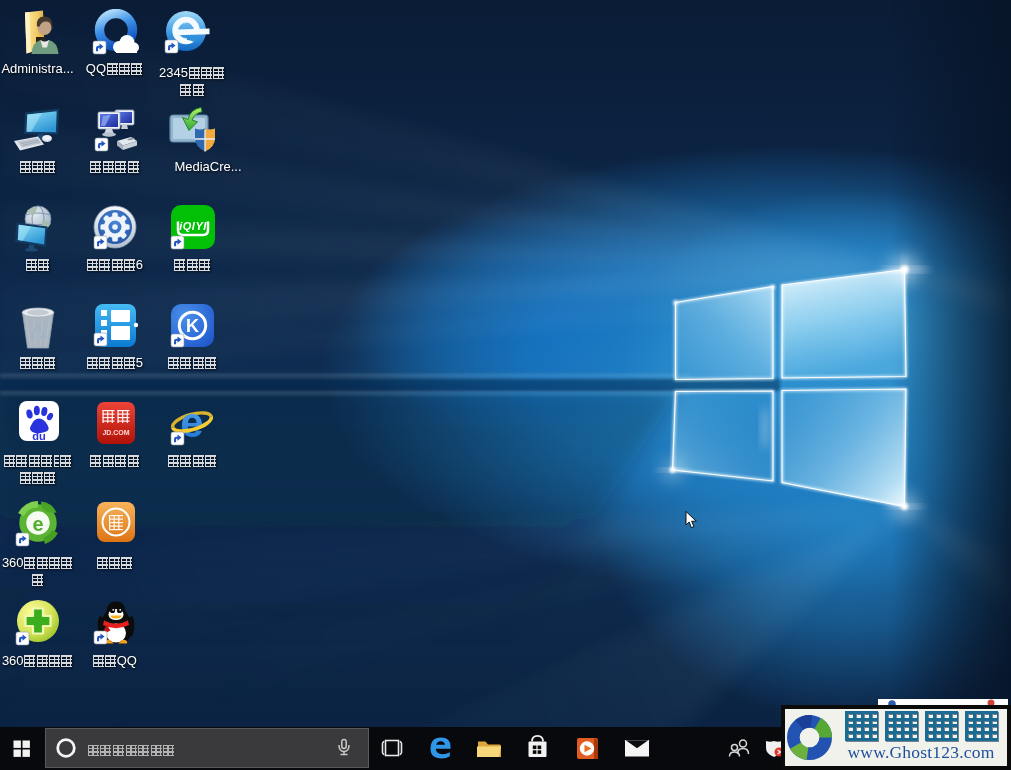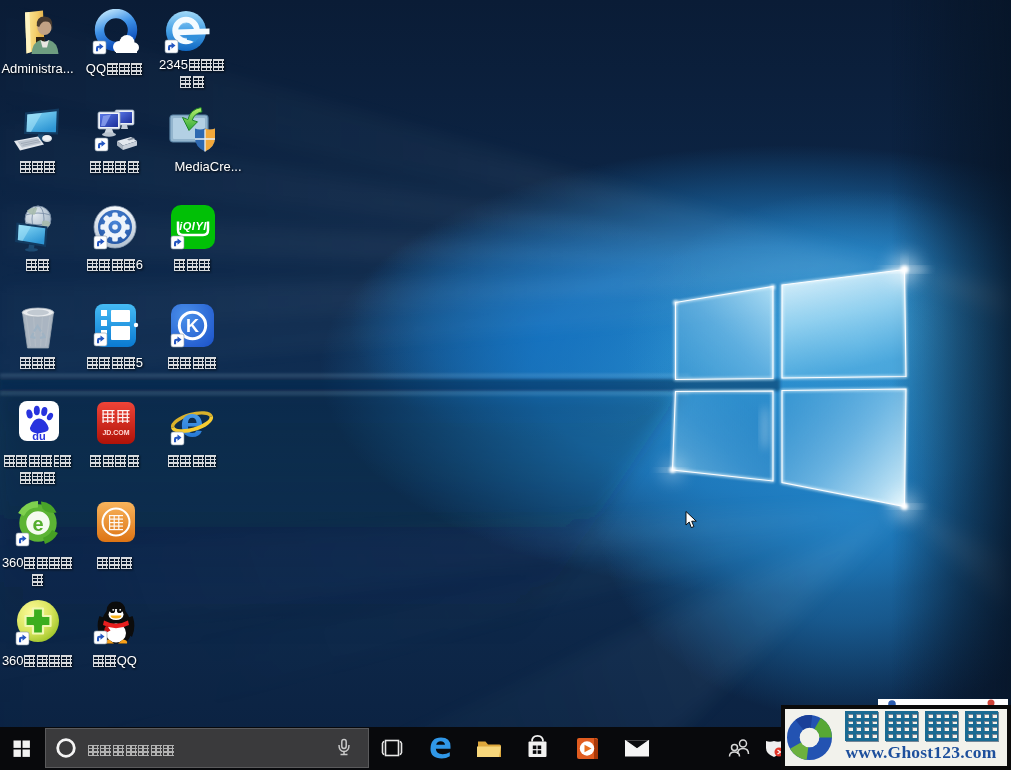--- a/index.html
+++ b/index.html
@@ -210,21 +210,21 @@
 <circle cx="23" cy="22" r="20" fill="url(#bb45)"></circle>
 <path d="M23,10.5 A 11,11 0 1 0 32.5,27 L29,24.5 A 7,7 0 1 1 23,14.5 Z" fill="#f4fbff" opacity="0.25"></path>
 <circle cx="23" cy="21.5" r="10.8" fill="none" stroke="#f4fbff" stroke-width="5.8"></circle>
 <path d="M23,24.5 L38,24.5 L32,33.5 Q27,30.5 24,31 Z" fill="#2f90dc"></path>
 <path d="M13.5,20.5 L46.5,19.5 L46.5,25.2 L13.5,26.2 Z" fill="#f4fbff"></path>
 <g transform="translate(2,31)">
       <rect width="13" height="13" rx="2" fill="#fff" stroke="#8899aa" stroke-width="0.6"></rect>
       <path d="M3,10.3 L3,7.0 Q3,4.7 5.4,4.7 L6.5,4.7 L6.5,2.5 L10.5,5.6 L6.5,8.7 L6.5,6.7 L5.6,6.7 Q5.1,6.7 5.1,7.2 L5.1,10.3 Z" fill="#2456c0"></path>
     </g>
   </svg>
-<div class="cell" style="left:142px;top:56px;width:100px">
+<div class="cell" style="left:142px;top:64px;width:100px">
     <span class="lbl">2345<i class="z"></i><i class="z"></i><i class="z"></i></span>
     <span class="lbl"><i class="z"></i><i class="z"></i></span>
   </div>
 <svg class="abs" style="left:13.5px;top:107px" width="48" height="48" viewBox="0 0 48 48">
 <defs>
       <linearGradient id="scr" x1="0" y1="0" x2="0.6" y2="1">
         <stop offset="0" stop-color="#8adcf8"></stop>
         <stop offset="1" stop-color="#2e96d4"></stop>
       </linearGradient>
     </defs>
@@ -640,17 +640,17 @@
   <path d="M -13.8,8 A 16,16 0 0 0 -2,15.9" stroke="#6cb13e" stroke-width="13" fill="none"></path>
   <path d="M -10,-12.5 A 16,16 0 0 1 2,-15.9" stroke="#1a3f98" stroke-width="13" fill="none"></path>
   <circle r="9.8" fill="#f2f2ec"></circle>
  </g>
  <g style="color:#17618c">
  </g>
 </svg>
 <div class="abs" style="left:838px;top:711px;width:166px;text-align:center;color:#1a6a92">
  <i class="zb"></i><i class="zb"></i><i class="zb"></i><i class="zb"></i>
 </div>
-<div class="abs" style="left:838px;top:742px;width:166px;text-align:center;color:#1d4f9c;font-family:'Liberation Serif',serif;font-weight:bold;font-size:17.5px;letter-spacing:0.2px">www.Ghost123.com</div>
+<div class="abs" style="left:838px;top:742px;width:166px;text-align:center;color:#1d4f9c;font-family:'Liberation Serif',serif;font-weight:normal;font-size:17.5px;letter-spacing:0.2px">www.Ghost123.com</div>
 
 <svg class="abs" style="left:685px;top:511px" width="13" height="18" viewBox="0 0 13 18">
 <path d="M1,0.5 L1,14 L4.2,11 L6.3,16.6 L8.9,15.6 L6.7,10.2 L11.3,10.2 Z" fill="#fff" stroke="#000" stroke-width="0.9"></path>
 </svg>
 
 </body></html>

